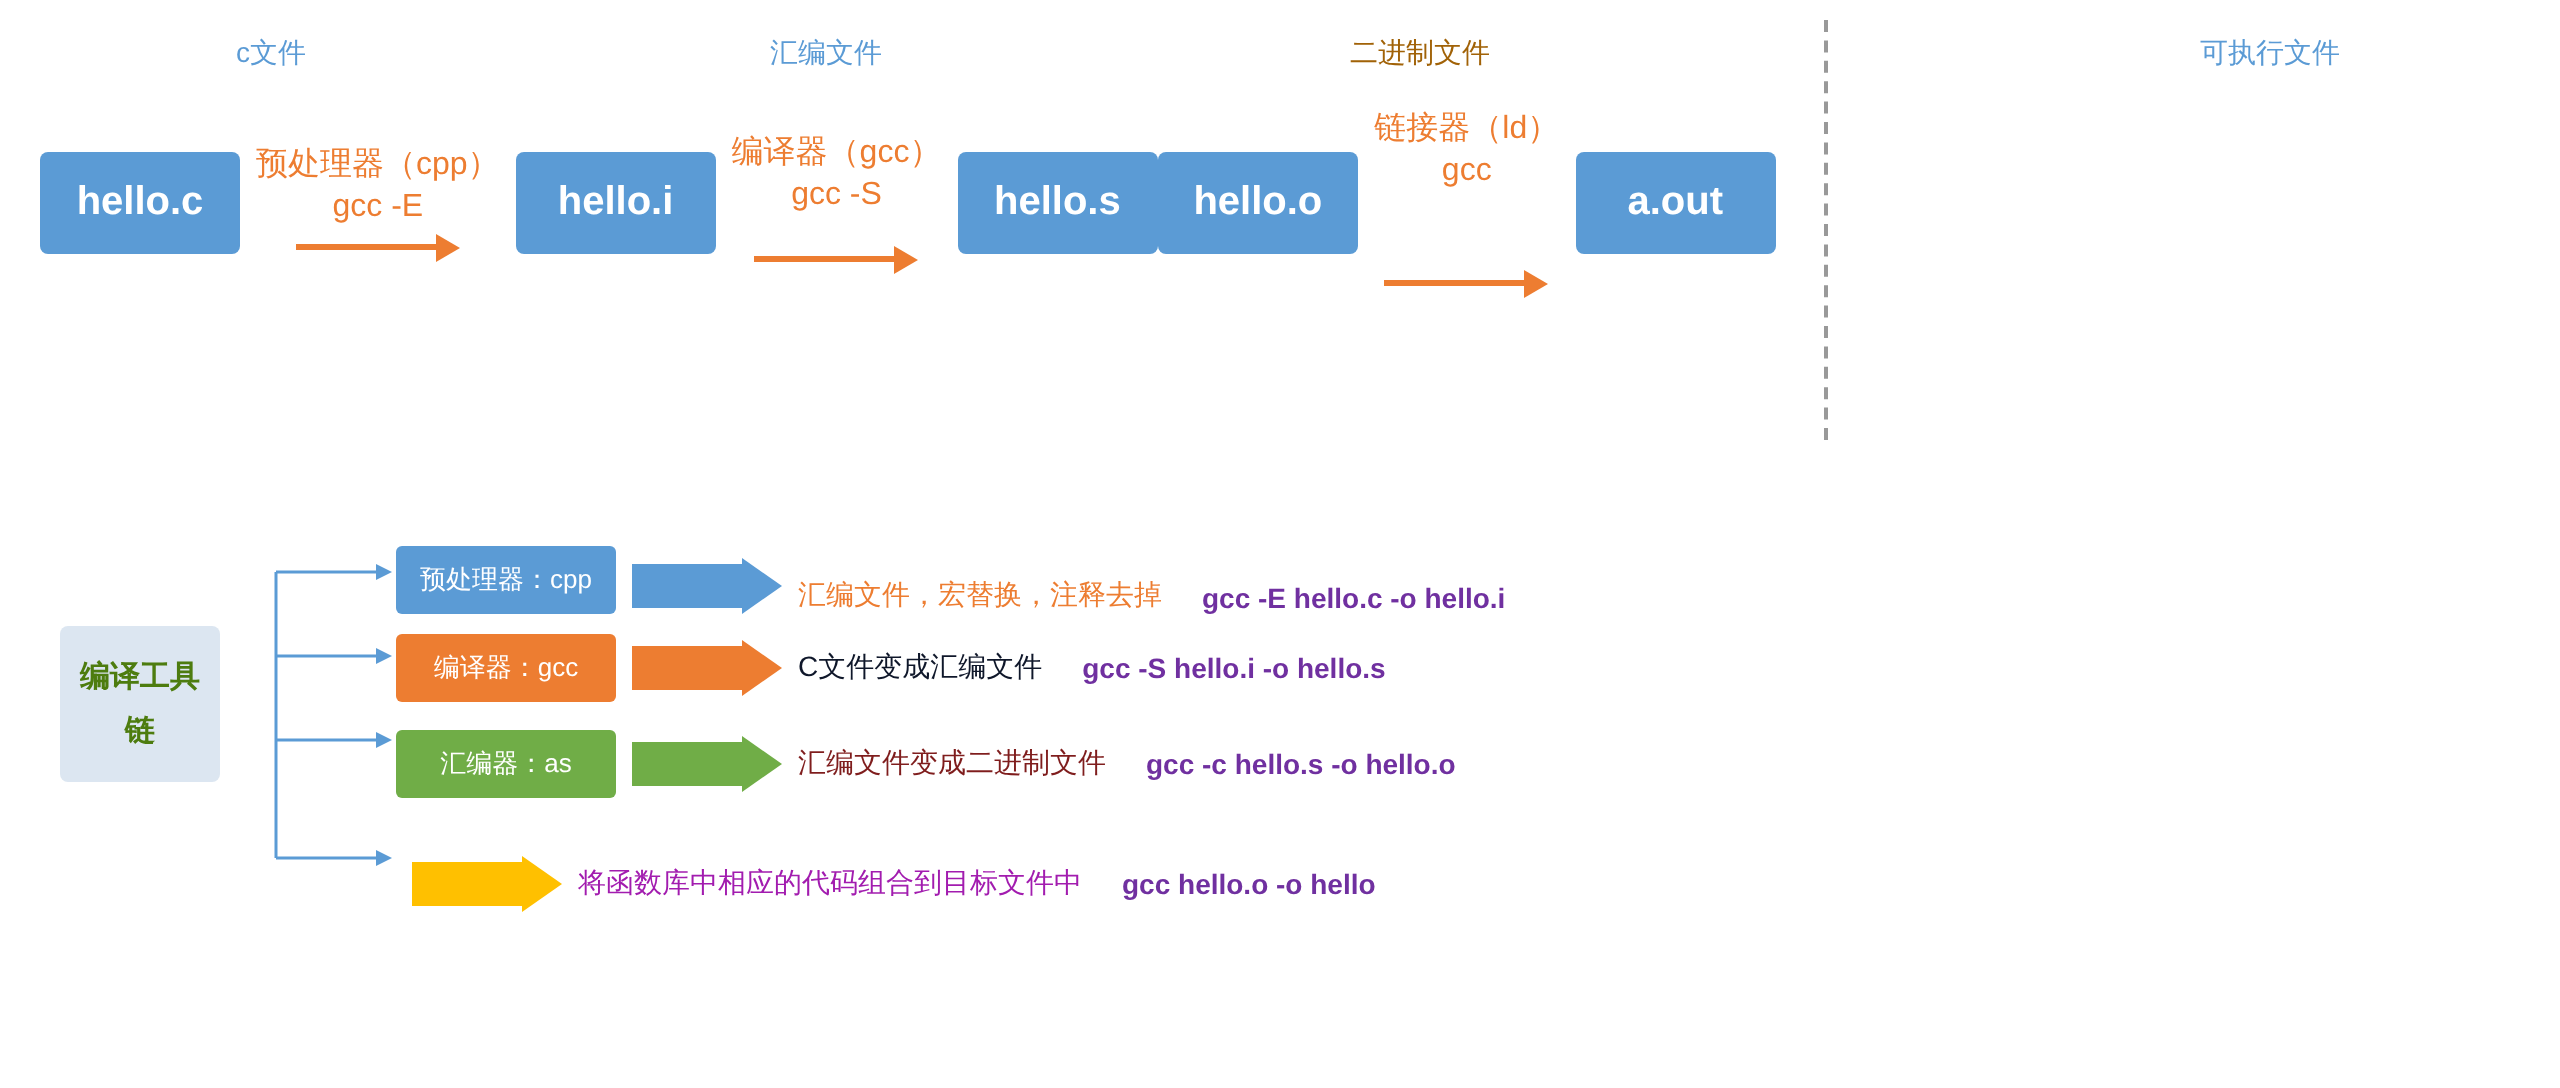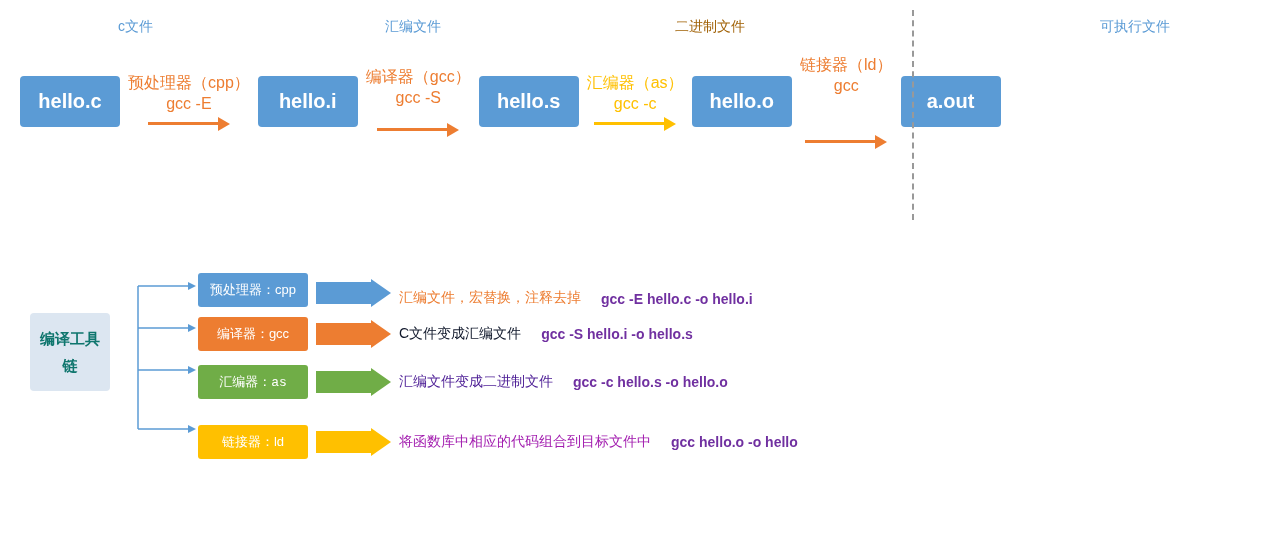--- a/index.html
+++ b/index.html
@@ -113,21 +113,21 @@
       top: 255px;
       left: 30px;
       right: 20px;
     }
 
     .compiler-chain-box {
       position: absolute;
       left: 0;
       top: 50px;
       background: #dce6f1;
-      color: #0f766e;
+      color: #4d7c0f;
       font-size: 15px;
       font-weight: bold;
       padding: 12px 10px;
       border-radius: 4px;
       width: 80px;
       text-align: center;
       line-height: 1.6;
     }
 
     .branch-row {
@@ -141,21 +141,21 @@
       color: #fff;
       font-size: 13px;
       padding: 8px 12px;
       border-radius: 3px;
       white-space: nowrap;
       min-width: 110px;
       text-align: center;
     }
     .tool-box.cpp { background: #5b9bd5; }
     .tool-box.gcc { background: #ed7d31; }
-    .tool-box.as  { background: #70ad47; font-family: Liberation Mono, monospace; }
+    .tool-box.as  { background: #70ad47; }
     .tool-box.ld  { background: #ffc000; }
 
     .big-arrow {
       display: flex;
       align-items: center;
       margin: 0 8px;
     }
     .big-arrow-shaft {
       height: 22px;
       width: 55px;
@@ -234,30 +234,20 @@
           <span>gcc -S</span>
         </div>
         <div class="arrow-line">
           <div class="arrow-shaft" style="width:70px;"></div>
           <div class="arrow-head"></div>
         </div>
       </div>
 
       <div class="file-box">hello.s</div>
 
-      <div class="arrow-group" style="margin:0 8px;">
-        <div class="arrow-label" style="color:#ffc000;">
-          <span>汇编器（as）</span><br>
-          <span>gcc -c</span>
-        </div>
-        <div class="arrow-line">
-          <div class="arrow-shaft yellow" style="width:70px;"></div>
-          <div class="arrow-head yellow"></div>
-        </div>
-      </div>
 
       <div class="file-box">hello.o</div>
 
       <div class="arrow-group" style="margin:0 8px;gap:36px;">
         <div class="arrow-label" style="color:#ed7d31;">
           <span>链接器（ld）</span><br>
           <span>gcc</span>
         </div>
         <div class="arrow-line">
           <div class="arrow-shaft" style="width:70px;"></div>
@@ -311,26 +301,25 @@
         <span class="desc-text" style="color:#0f172a;">C文件变成汇编文件</span>
         <span class="cmd-text">gcc -S hello.i -o hello.s</span>
       </div>
 
       <div class="branch-row" style="margin-bottom:6px;">
         <div class="tool-box as">汇编器：as</div>
         <div class="big-arrow">
           <div class="big-arrow-shaft as"></div>
           <div class="big-arrow-head as"></div>
         </div>
-        <span class="desc-text" style="color:#4c1d95;">汇编文件变成二进制文件</span>
+        <span class="desc-text" style="color:#7f1d1d;">汇编文件变成二进制文件</span>
         <span class="cmd-text">gcc -c hello.s -o hello.o</span>
       </div>
 
       <div class="branch-row" style="margin-bottom:6px;margin-top:18px;">
-        <div class="tool-box ld">链接器：ld</div>
         <div class="big-arrow">
           <div class="big-arrow-shaft ld"></div>
           <div class="big-arrow-head ld"></div>
         </div>
         <span class="desc-text" style="color:#a21caf;">将函数库中相应的代码组合到目标文件中</span>
         <span class="cmd-text">gcc hello.o -o hello</span>
       </div>
 
     </div>
   </div>

